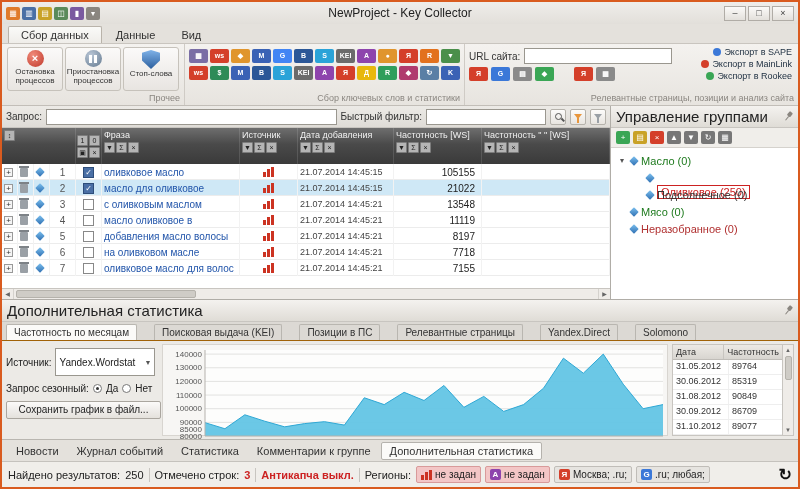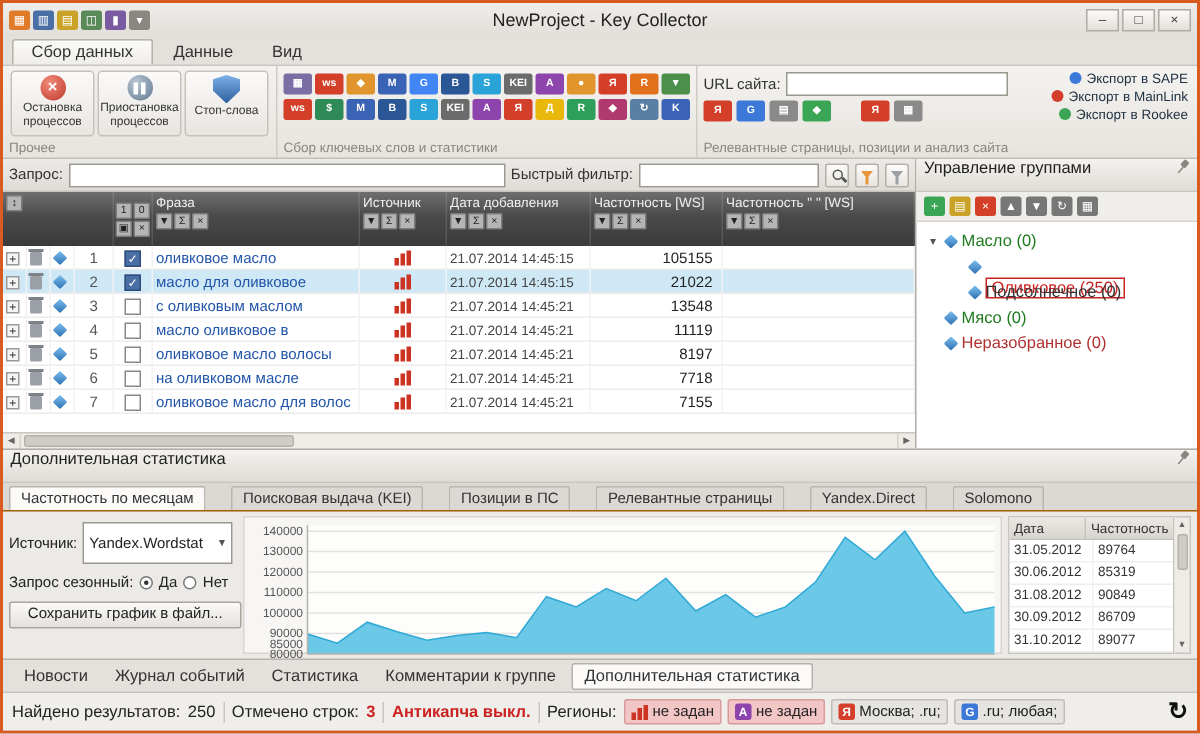--- a/index.html
+++ b/index.html
@@ -24,21 +24,21 @@
             border-bottom:1px solid #c9c5bf; flex:0 0 auto; }
   .rtab { font-size:11px; color:#333; padding:2px 12px 2px; margin-right:2px; }
   .rtab.active { background:linear-gradient(#fafaf8,#efede9); border:1px solid #b9b3aa; border-bottom:none;
                  border-radius:2px 2px 0 0; }
 
   
   .ribbon { height:62px; display:flex; background:linear-gradient(#f4f2ef,#e7e4df); border-bottom:1px solid #c2beb8;
             flex:0 0 auto; }
   .rgroup { display:flex; flex-direction:column; border-right:1px solid #cfcbc5; padding:2px 4px 0; }
   .rgroup .gbody { flex:1; display:flex; align-items:flex-start; }
-  .gcaption { font-size:9px; color:#8a8680; text-align:left; padding:1px 0 2px; }
+  .gcaption { font-size:9px; color:#8a8680; text-align:right; padding:1px 0 2px; }
   .bigbtn { width:56px; height:44px; margin:1px; border:1px solid #c6c2bb; border-radius:3px;
             background:linear-gradient(#fbfaf9,#e8e5e1); display:flex; flex-direction:column;
             align-items:center; padding-top:2px; }
   .blabel { font-size:8px; line-height:1.1; text-align:center; color:#333; margin-top:1px; }
   .bicon.stop { width:17px; height:17px; border-radius:50%; background:radial-gradient(circle at 35% 30%,#f08a7a,#c0392b);
                 color:#fff; font-size:11px; font-weight:bold; line-height:16px; text-align:center; }
   .bicon.pause { width:17px; height:17px; border-radius:50%; background:radial-gradient(circle at 35% 30%,#b9c6d6,#63798f);
                  display:flex; align-items:center; justify-content:center; gap:2px; }
   .bicon.pause i { width:3px; height:8px; background:#fff; display:block; }
   .bicon.shield { width:18px; height:19px; background:linear-gradient(#7fb2e8,#2c5f9e);
@@ -114,21 +114,21 @@
              flex:0 0 auto; }
   .sarrow { width:12px; height:10px; font-size:6px; line-height:10px; text-align:center; color:#666;
             border-right:1px solid #d5d2cd; }
   .sarrow.r { margin-left:auto; border-left:1px solid #d5d2cd; border-right:none; }
   .sthumb { width:180px; height:8px; background:#cfccc6; border:1px solid #b5b2ab; border-radius:2px; margin-left:2px; }
 
   
   .rightpanel { width:188px; flex:0 0 auto; border-left:1px solid #b0ada7; display:flex; flex-direction:column;
                 background:#fff; }
   .phead { height:22px; background:linear-gradient(#f4f2ef,#dfdcd6); border-bottom:1px solid #c8c5c0;
-           display:flex; padding:0 5px; font-size:11px; color:#222; }
+           display:flex; align-items:center; padding:0 5px; font-size:15px; color:#222; }
   .pin { display:inline-block; width:10px; height:11px; position:relative; transform:rotate(40deg); margin-left:auto; }
   .pin::before { content:""; position:absolute; left:3px; top:0; width:4px; height:5px; background:#8a8680; border-radius:1px; }
   .pin::after { content:""; position:absolute; left:4.5px; top:5px; width:1.5px; height:5px; background:#8a8680; }
   .ptoolbar { height:20px; background:#f0eeea; border-bottom:1px solid #d5d2cd; display:flex; gap:3px;
               align-items:center; padding:0 5px; }
   .tbicon { width:14px; height:13px; border-radius:2px; color:#fff; font-size:8px; line-height:13px;
             text-align:center; display:inline-block; }
   .tree { flex:1; padding:4px 0; overflow:hidden; }
   .titem { height:17px; display:flex; align-items:center; gap:3px; font-size:11px; }
   .texp { width:10px; text-align:center; color:#555; font-size:8px; }
@@ -492,21 +492,21 @@
             <div class="c">
               <span class="trash"></span>
             </div>
             <div class="c">
               <span class="gem"></span>
             </div>
             <div class="c num">5</div>
             <div class="c" style="justify-content:center">
               <span class="cb"></span>
             </div>
-            <div class="c phrase">оливковое масло волосы</div>
+            <div class="c phrase">добавления масло волосы</div>
             <div class="c" style="justify-content:center">
               <span class="bars">
                 <i></i>
                 <i></i>
                 <i></i>
               </span>
             </div>
             <div class="c date">21.07.2014 14:45:21</div>
             <div class="c ws">8197</div>
             <div class="c"></div>

